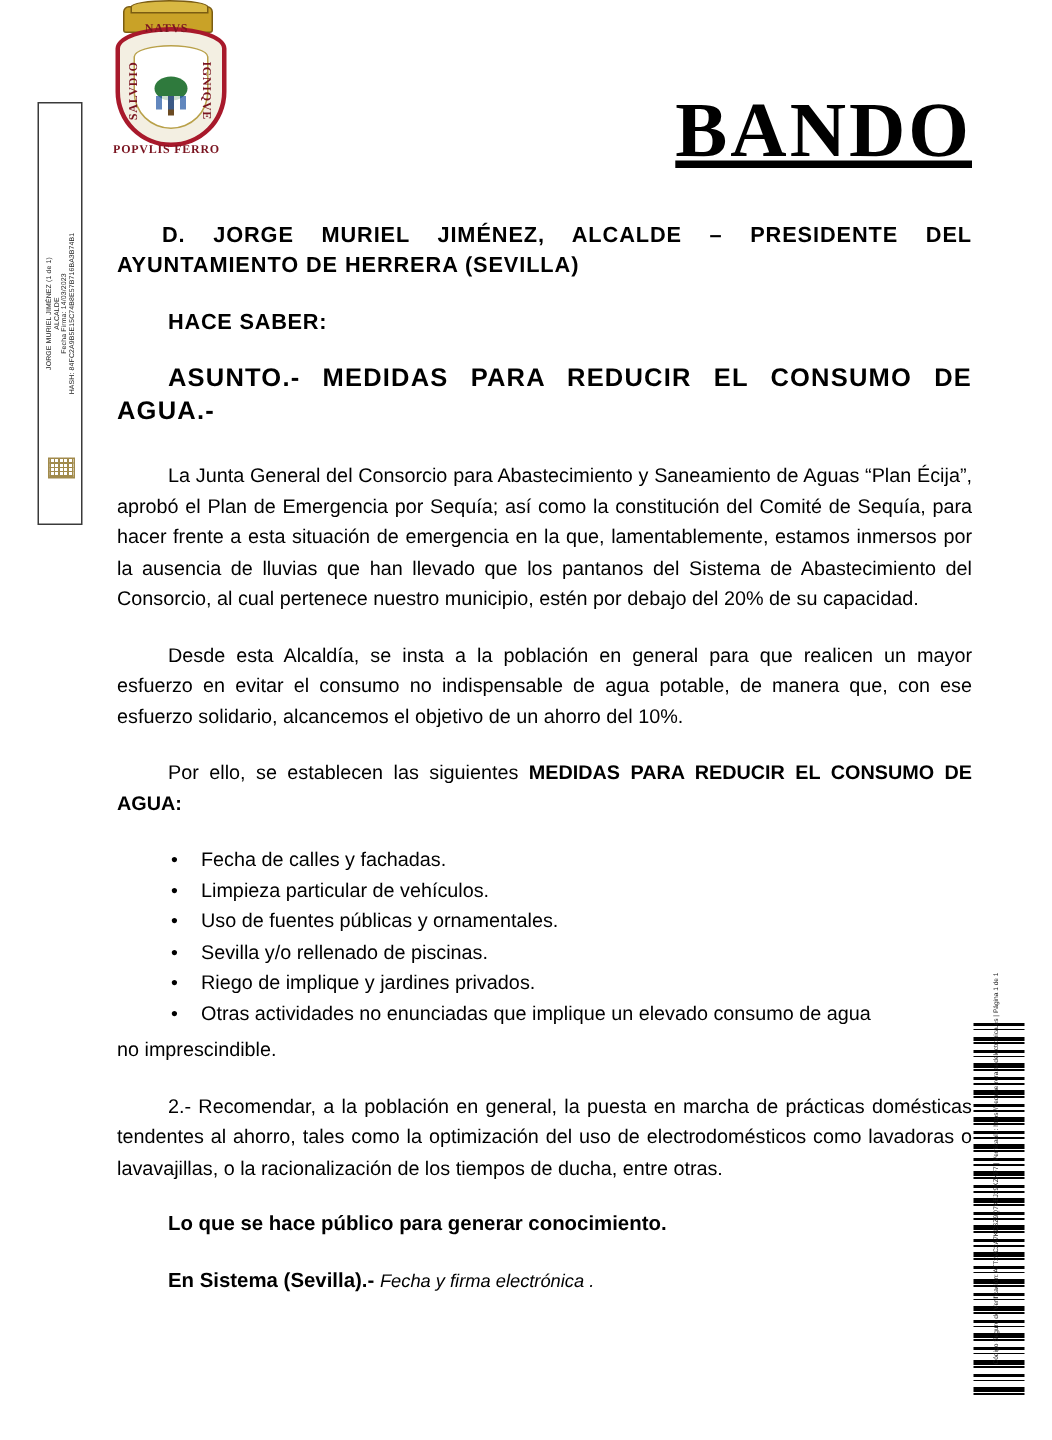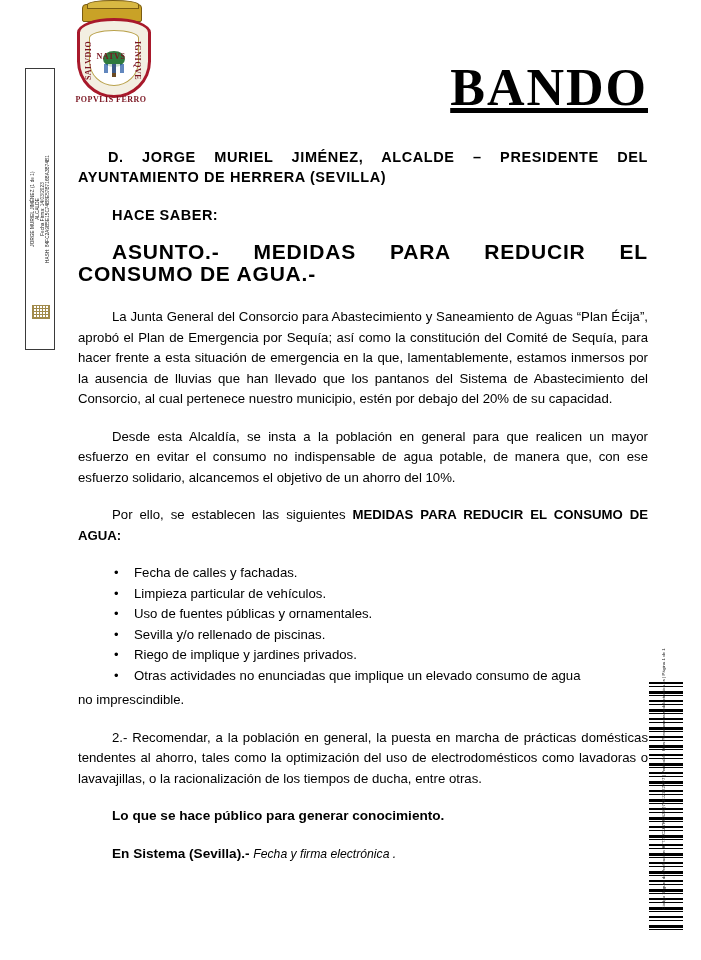--- a/index.html
+++ b/index.html
@@ -110,21 +110,21 @@
   }
   .crest-text span {
     position: absolute;
     font-family: "Liberation Serif", serif;
     font-size: 8px;
     font-weight: bold;
     color: #7a1420;
     letter-spacing: .5px;
     white-space: nowrap;
   }
-  .ct-top { left: 50%; top: 0px; transform: translateX(-50%); margin-top: 38px; }
+  .ct-top { left: 50%; top: 0px; transform: translateX(-50%); }
   .ct-left { left: 1px; top: 42px; transform: rotate(-90deg); transform-origin: center; }
   .ct-right { right: -3px; top: 42px; transform: rotate(90deg); transform-origin: center; }
   .ct-bottom { left: 50%; bottom: -4px; transform: translateX(-50%); }
 
   
   .side-strip {
     position: absolute;
     left: 25px;
     top: 68px;
     width: 28px;
@@ -189,21 +189,21 @@
   .heading-bold .indent { padding-left: 30px; }
   .hace-saber {
     font-weight: bold;
     font-size: 14.5px;
     letter-spacing: .5px;
     margin: 0 0 18px 0;
     padding-left: 34px;
   }
   .asunto {
     font-weight: bold;
-    font-size: 21px;
+    font-size: 17px;
     line-height: 22px;
     letter-spacing: .8px;
     margin: 0 0 22px 0;
     text-align: justify;
   }
   .asunto .indent { padding-left: 34px; }
   p.body {
     font-size: 13.2px;
     line-height: 20.5px;
     text-align: justify;

